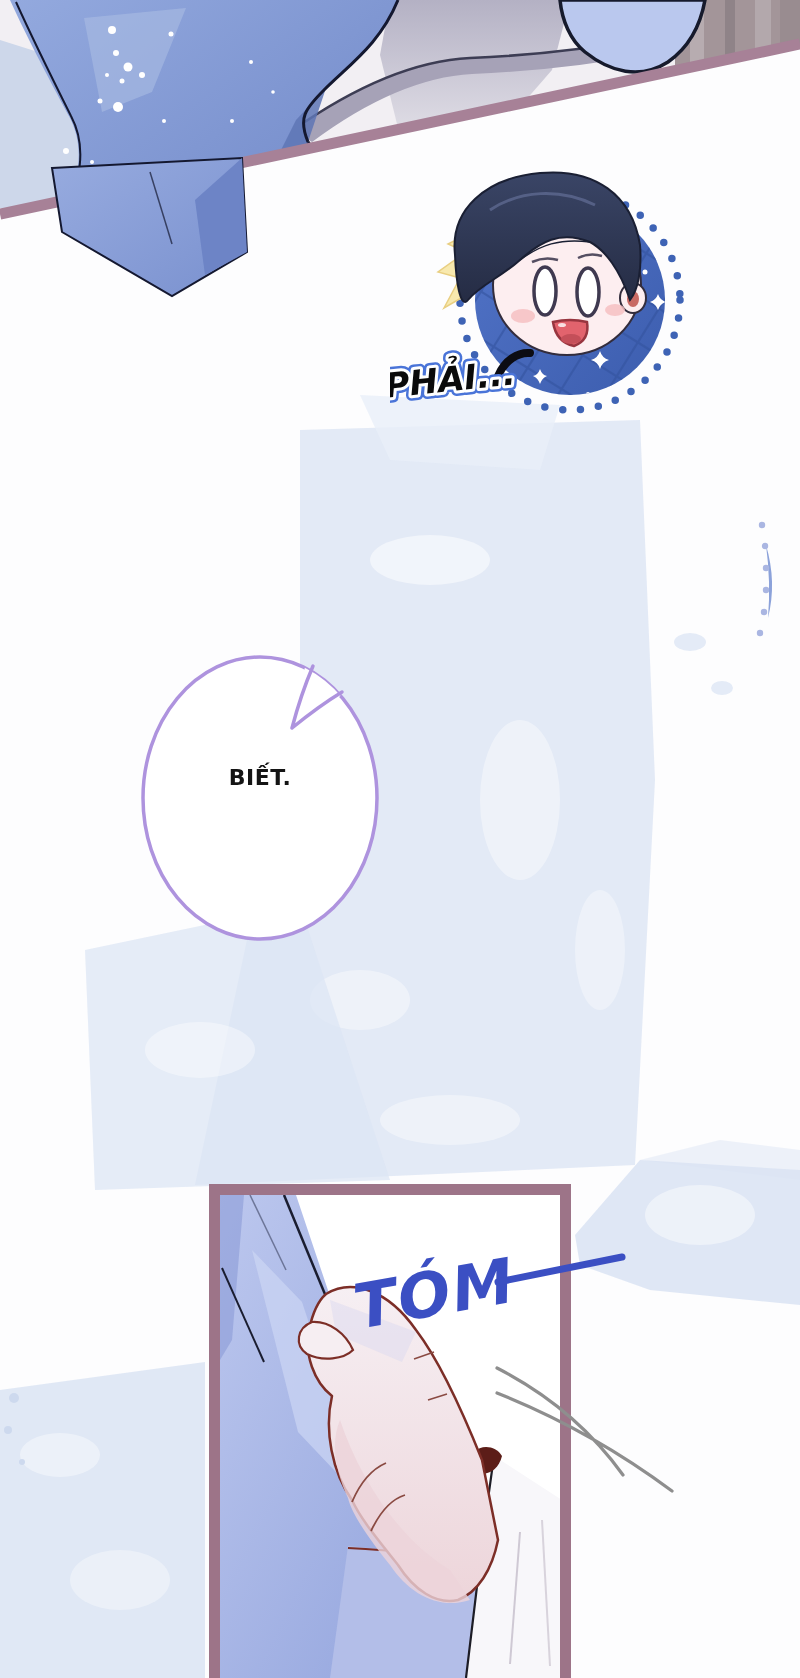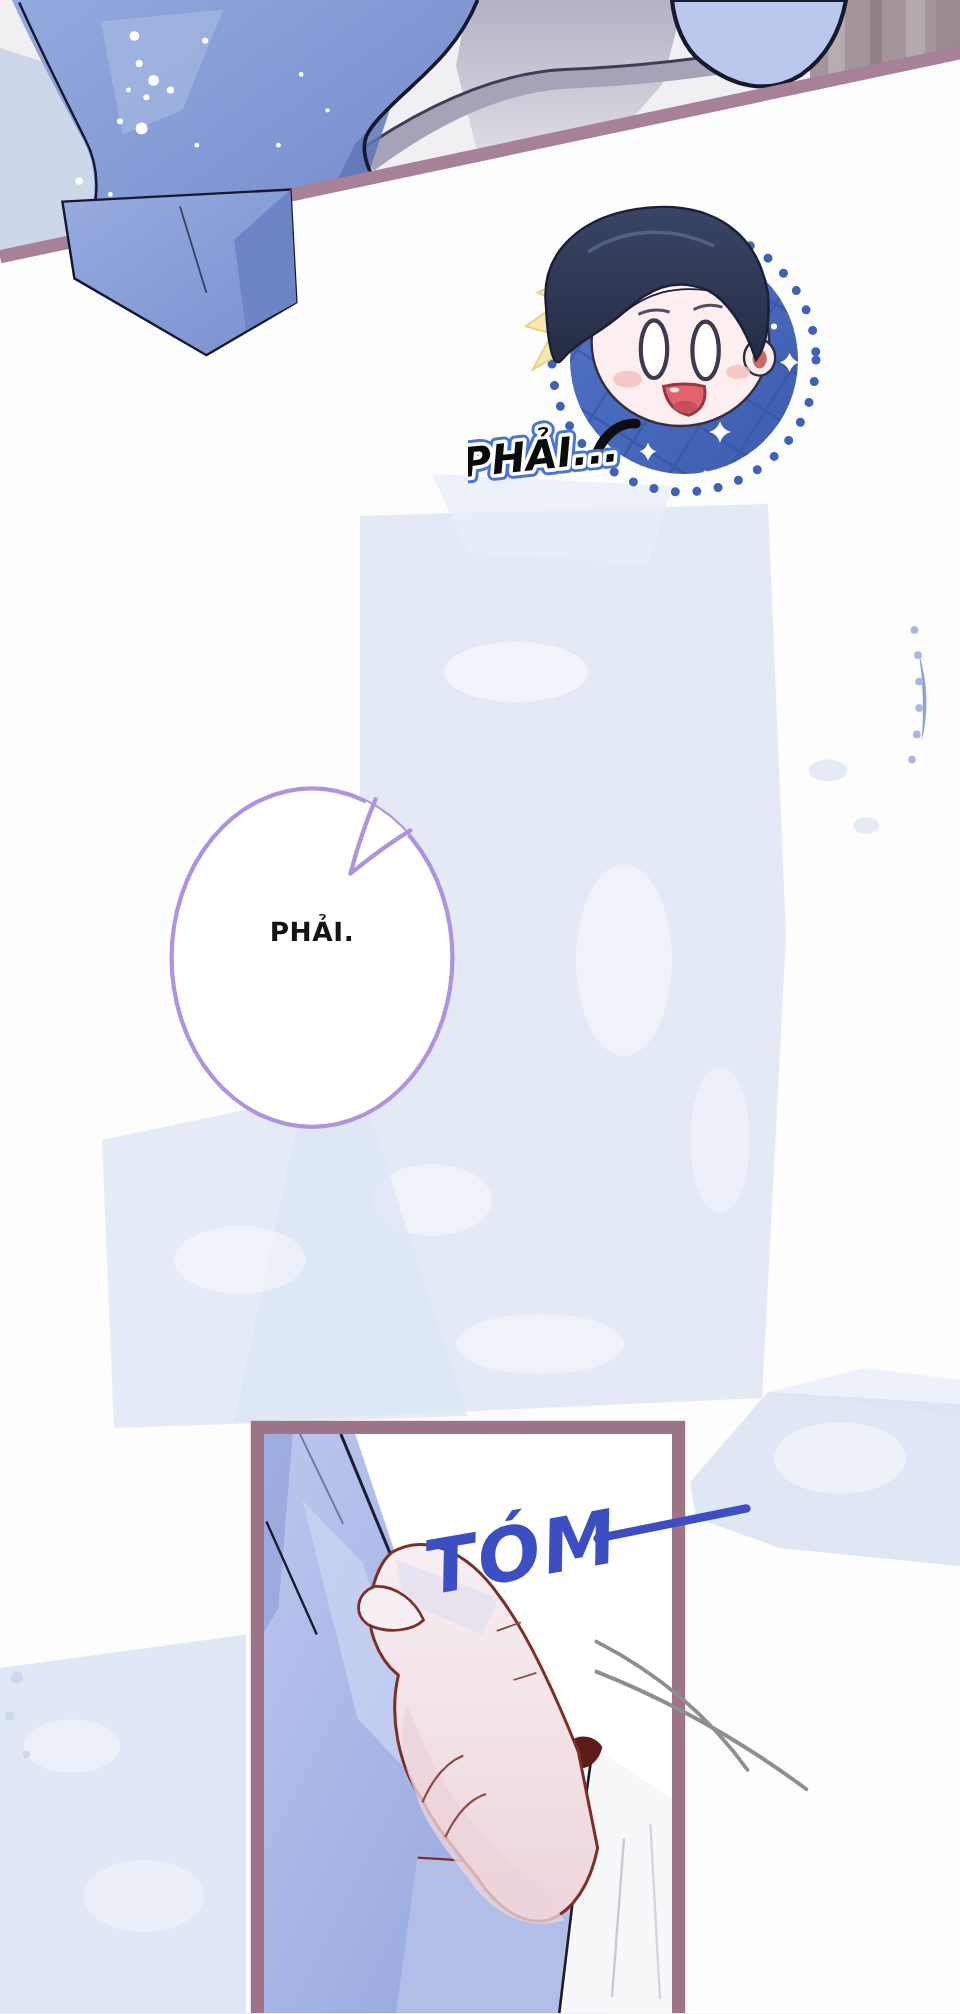--- a/index.html
+++ b/index.html
@@ -224,21 +224,21 @@
     <defs>
         <clipPath id="bubClip">
           <ellipse cx="140" cy="168" rx="117" ry="141"></ellipse>
         </clipPath>
       </defs>
     <ellipse cx="140" cy="168" rx="117" ry="141" fill="#ffffff" stroke="#ae93de" stroke-width="3.5"></ellipse>
     <polygon points="188,26 168,102 232,58" fill="#ffffff" clip-path="url(#bubClip)"></polygon>
     <path d="M193,36 Q181,64 172,98 M172,98 Q199,76 222,62" fill="none" stroke="#ae93de" stroke-width="3.5" stroke-linecap="round"></path>
   </svg>
   <div class="bubble-text">
-    <span>PHẢI.</span>
+    <span>BIẾT.</span>
   </div>
 
   <svg class="layer" style="left:0;top:1100px" width="800" height="578" viewBox="0 0 800 578">
     <defs>
       <linearGradient id="fabricGrad" x1="0" y1="0" x2="1" y2="1">
         <stop offset="0" stop-color="#bcc7ee"></stop>
           <stop offset="1" stop-color="#90a2dc"></stop>
       </linearGradient>
       <linearGradient id="handGrad" x1="0" y1="0" x2="0" y2="1">
         <stop offset="0" stop-color="#f6eff3"></stop>

